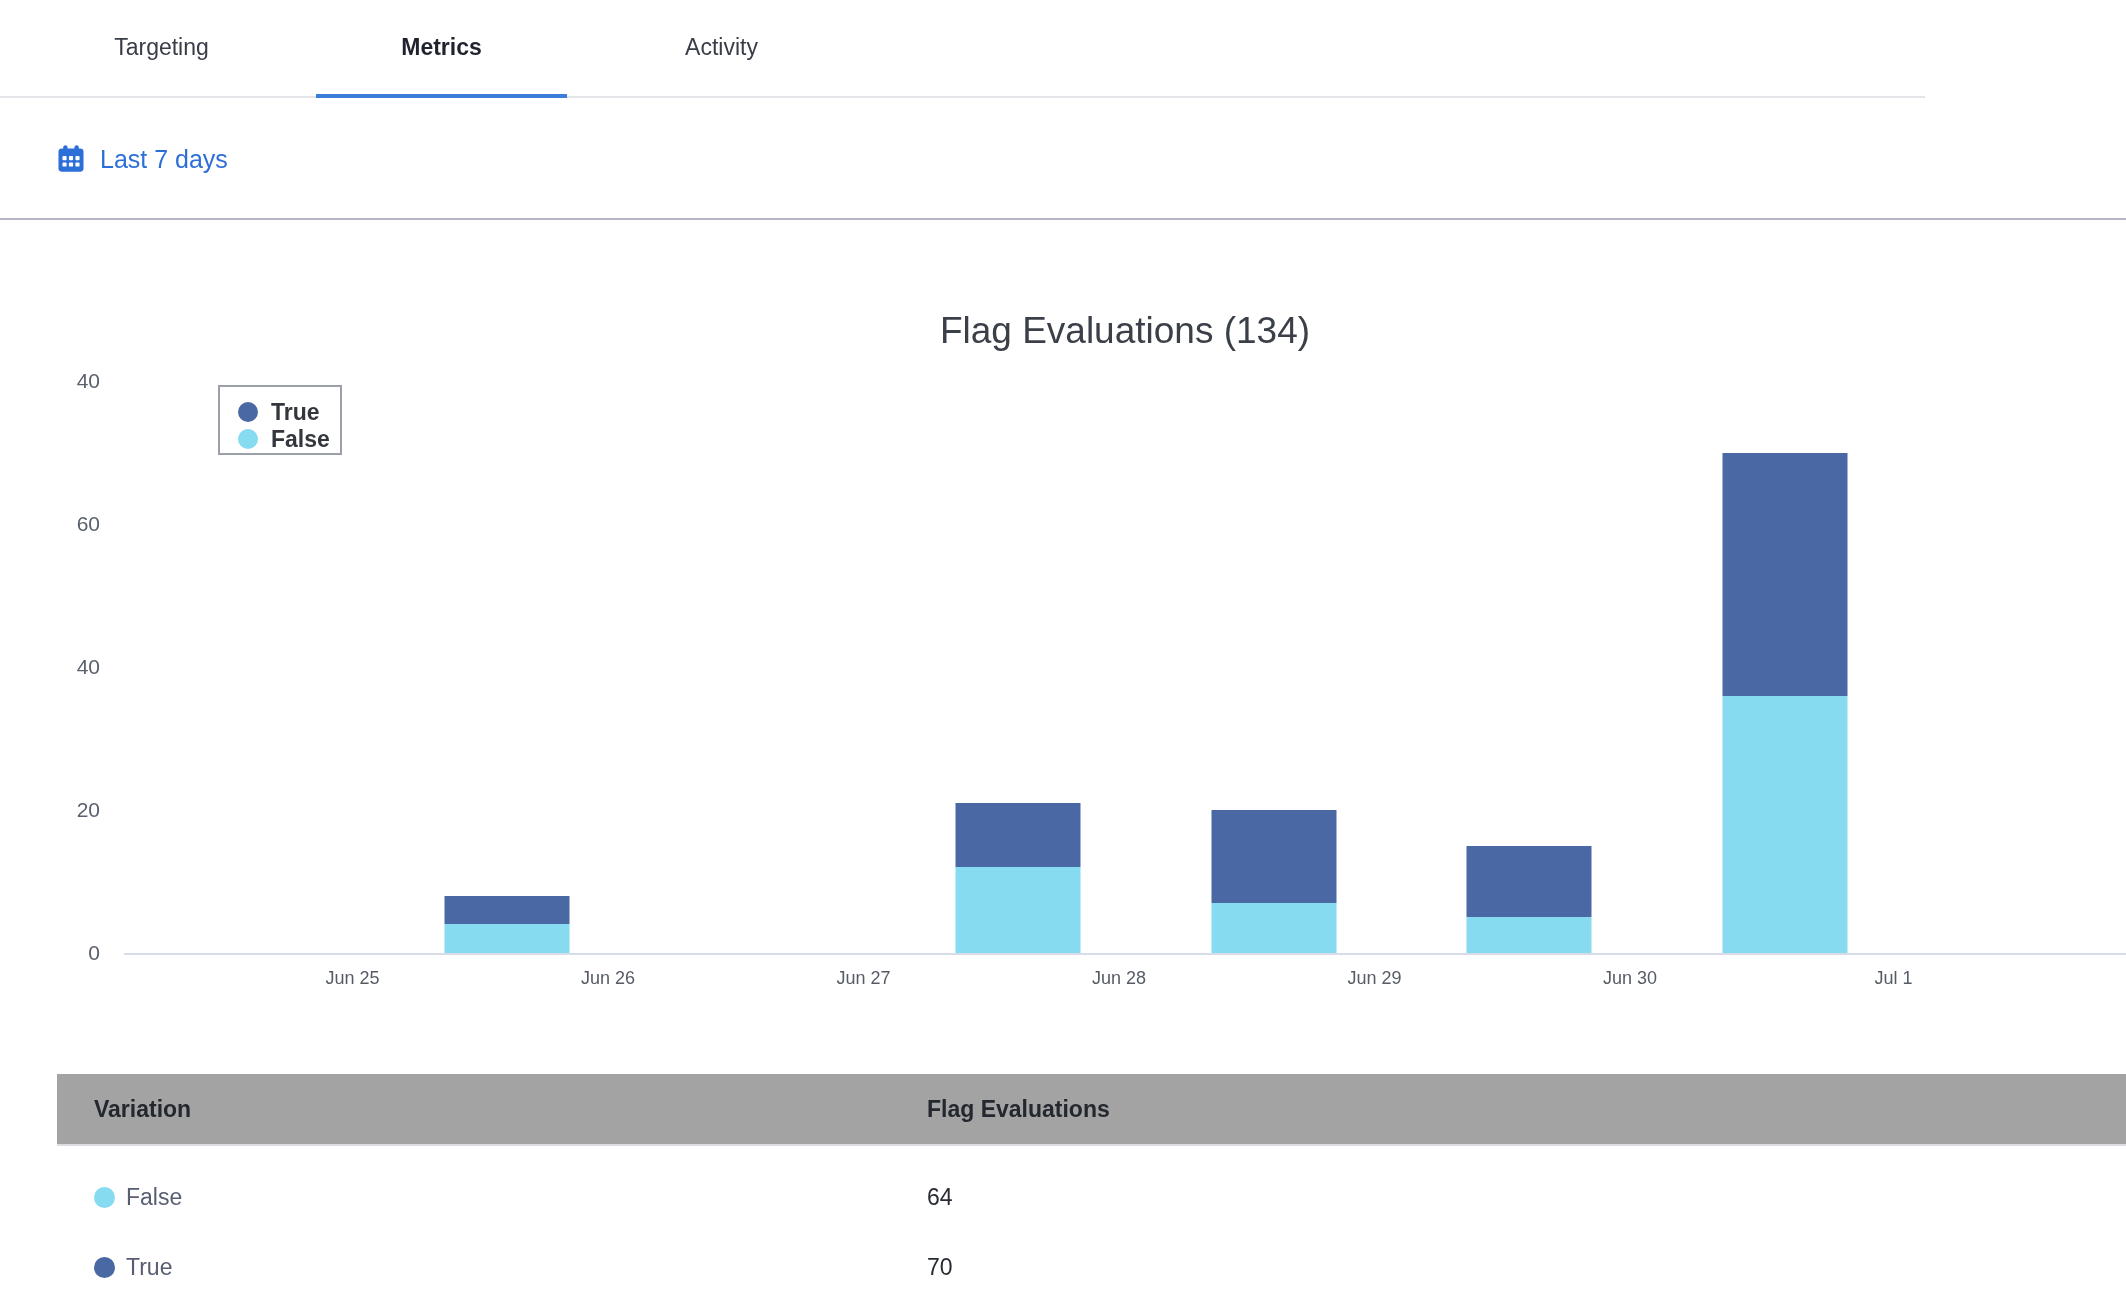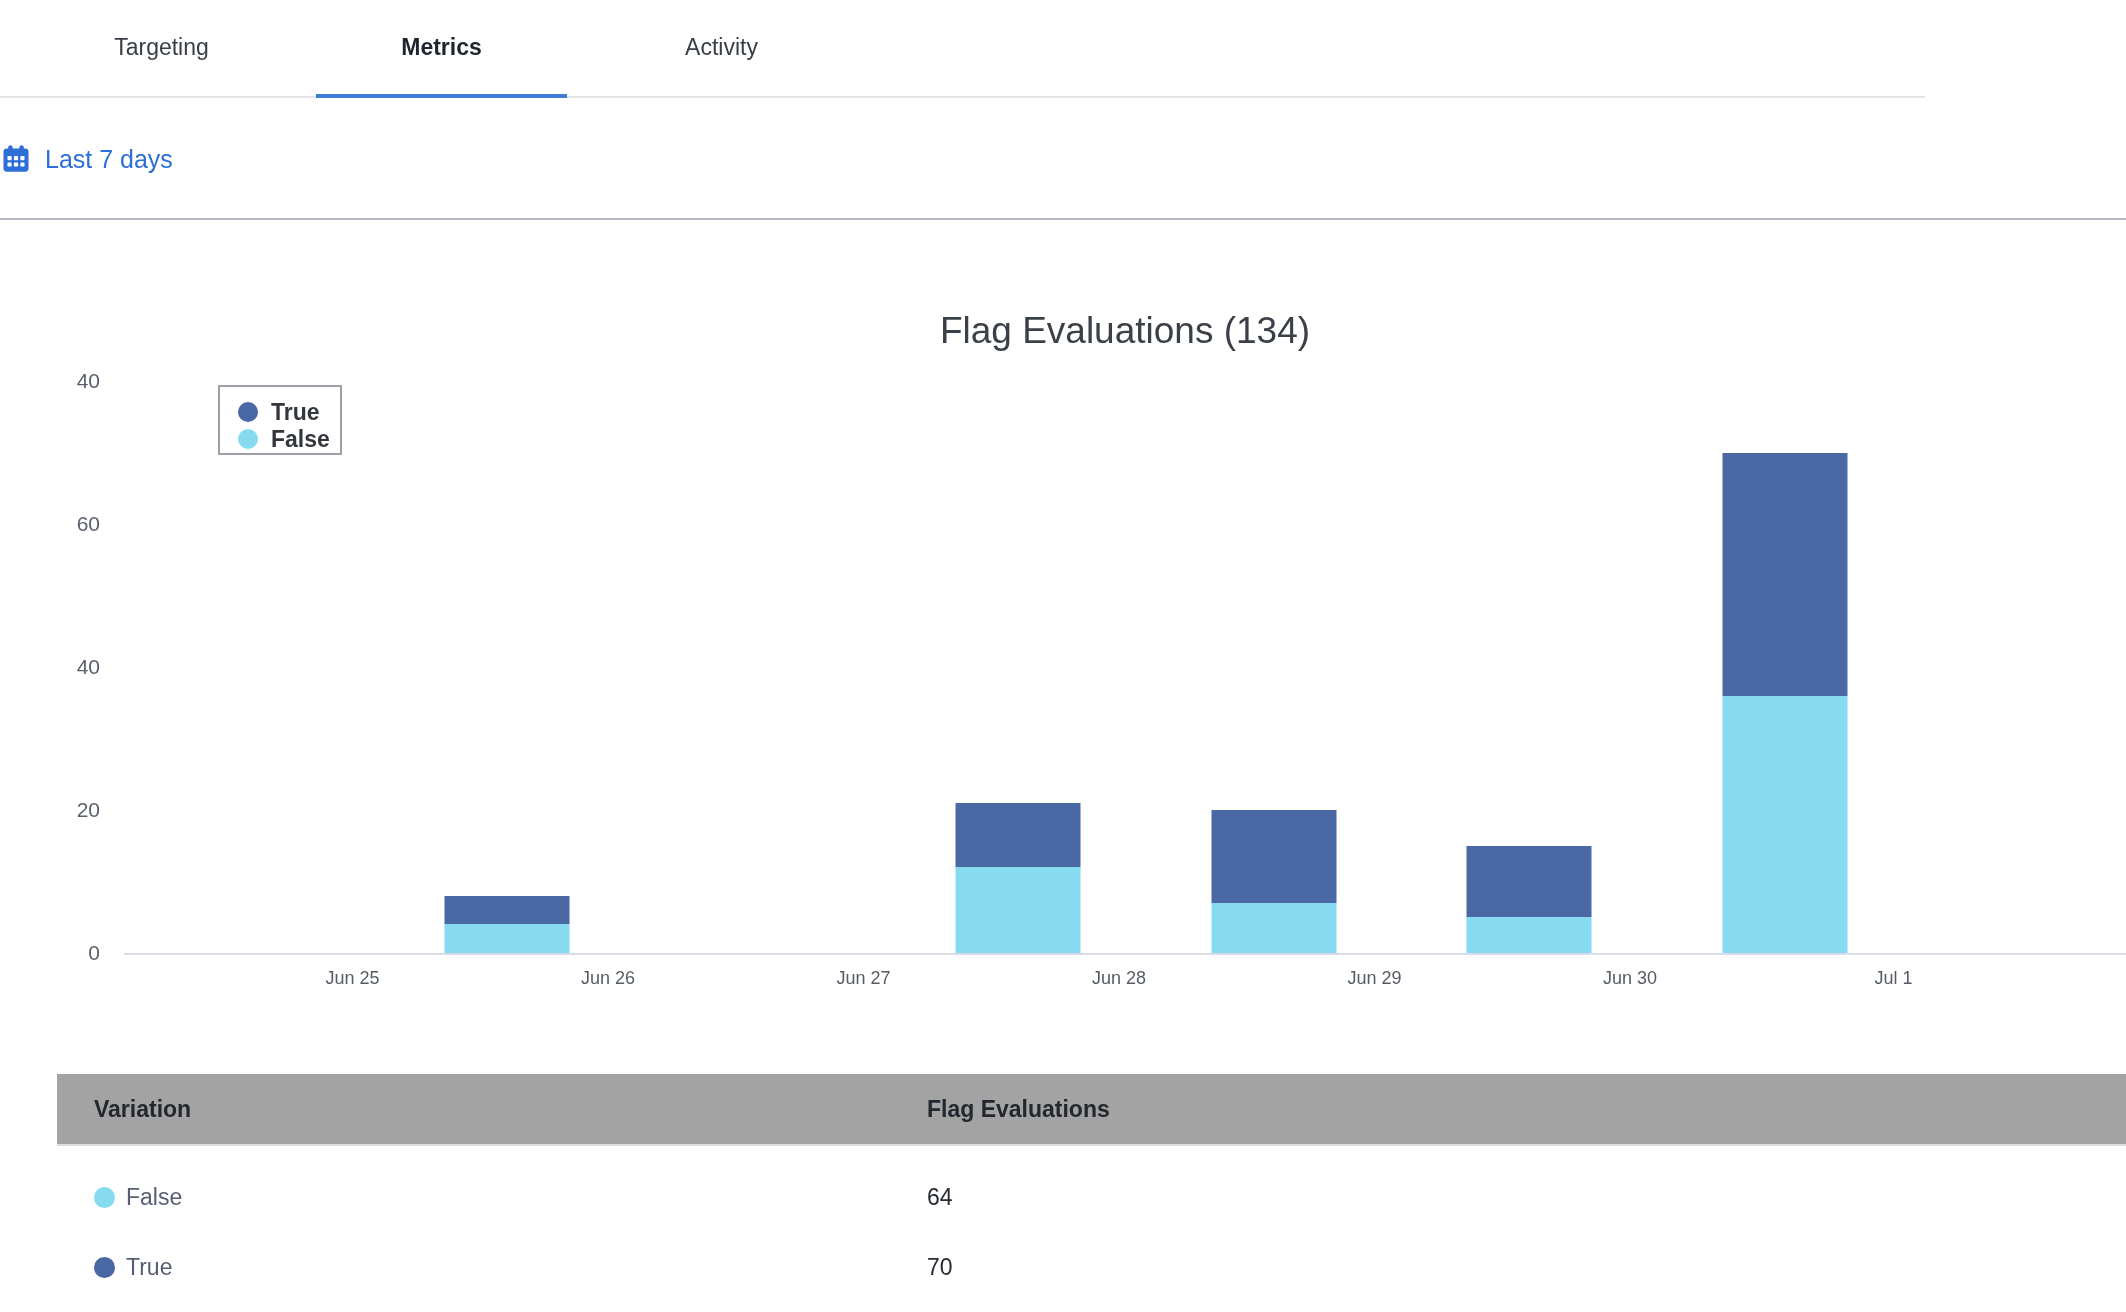--- a/index.html
+++ b/index.html
@@ -9,21 +9,21 @@
 
   
   .tabbar { position:absolute; top:0; left:0; width:1925px; height:98px;
     border-bottom:2px solid #E3E5E9; display:flex; padding-left:36px; gap:29px; background:#fff; }
   .tab { width:251px; height:98px; display:flex; align-items:center; justify-content:center;
     font-size:23px; color:#383D47; cursor:pointer; border-bottom:4px solid transparent; }
   .tab.active { color:#1E232D; font-weight:700; border-bottom-color:#3B7DD8; }
 
   
   .daterow { position:absolute; top:100px; left:0; width:2126px; height:120px;
-    border-bottom:2px solid #B5B7C8; display:flex; align-items:center; background:#fff; }
+    border-bottom:2px solid #B5B7C8; display:flex; align-items:center; padding-left:55px; background:#fff; }
   .datelink { display:flex; align-items:center; gap:13px; color:#2D6FD9; font-size:25px;
     font-weight:500; cursor:pointer; }
   .datelink svg { display:block; }
 
   
   .chart-title { position:absolute; top:310px; left:124px; width:2002px; text-align:center;
     font-size:37px; color:#3A3F48; }
   .legend { position:absolute; left:218px; top:385px; width:124px; height:70px;
     border:2px solid #9CA1A9; background:#fff; padding:11px 0 0 18px; }
   .legend-row { display:flex; align-items:center; gap:13px; height:27px; }

